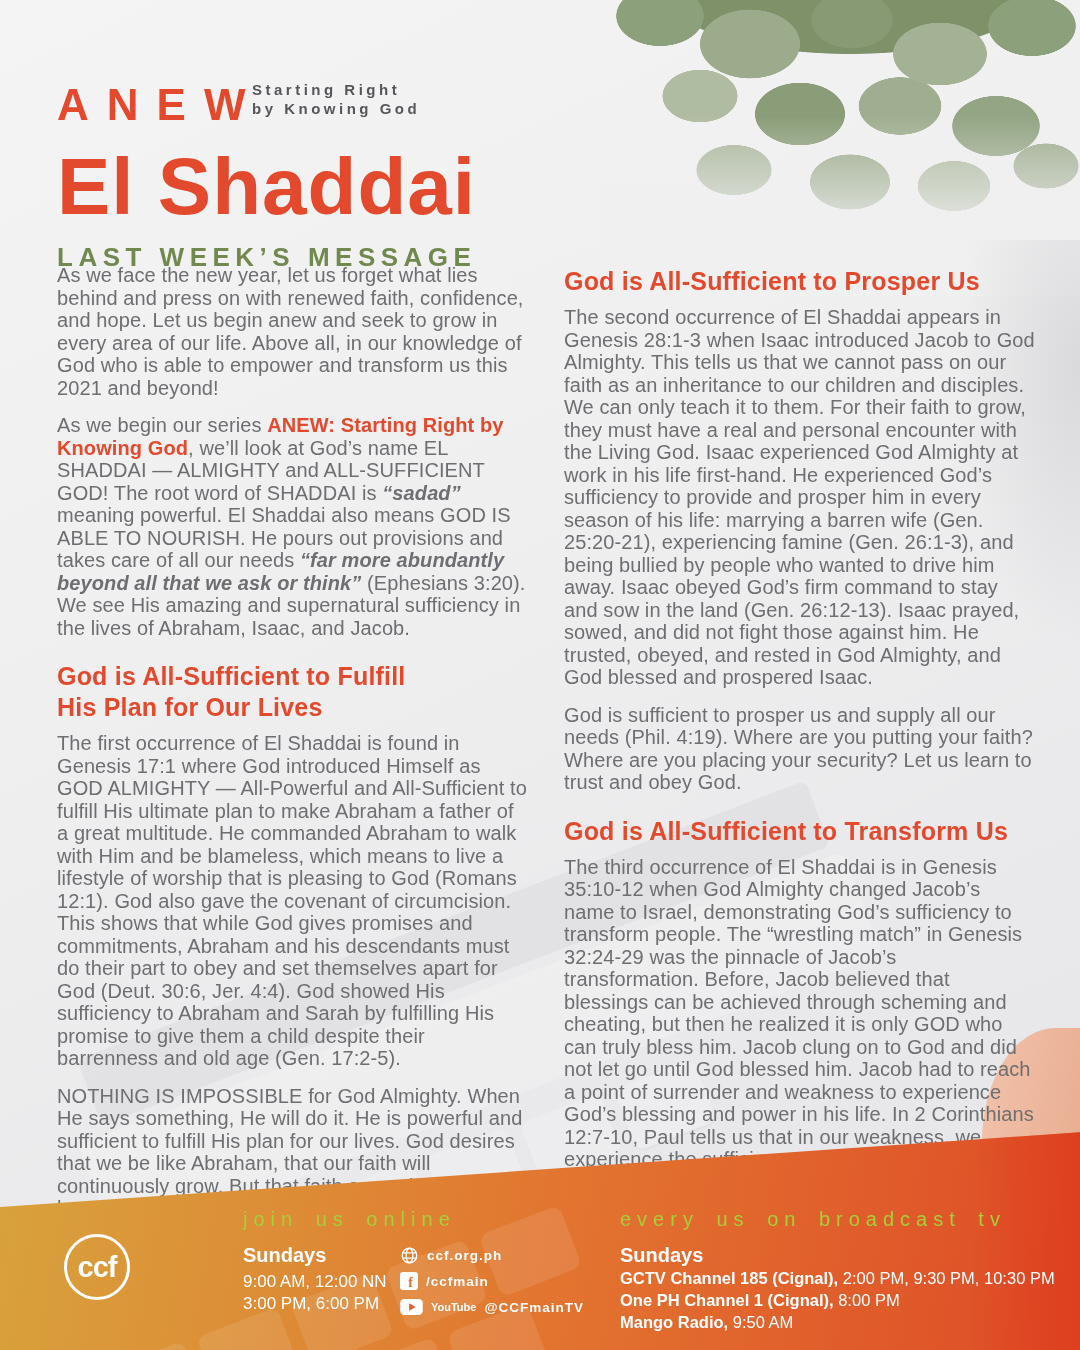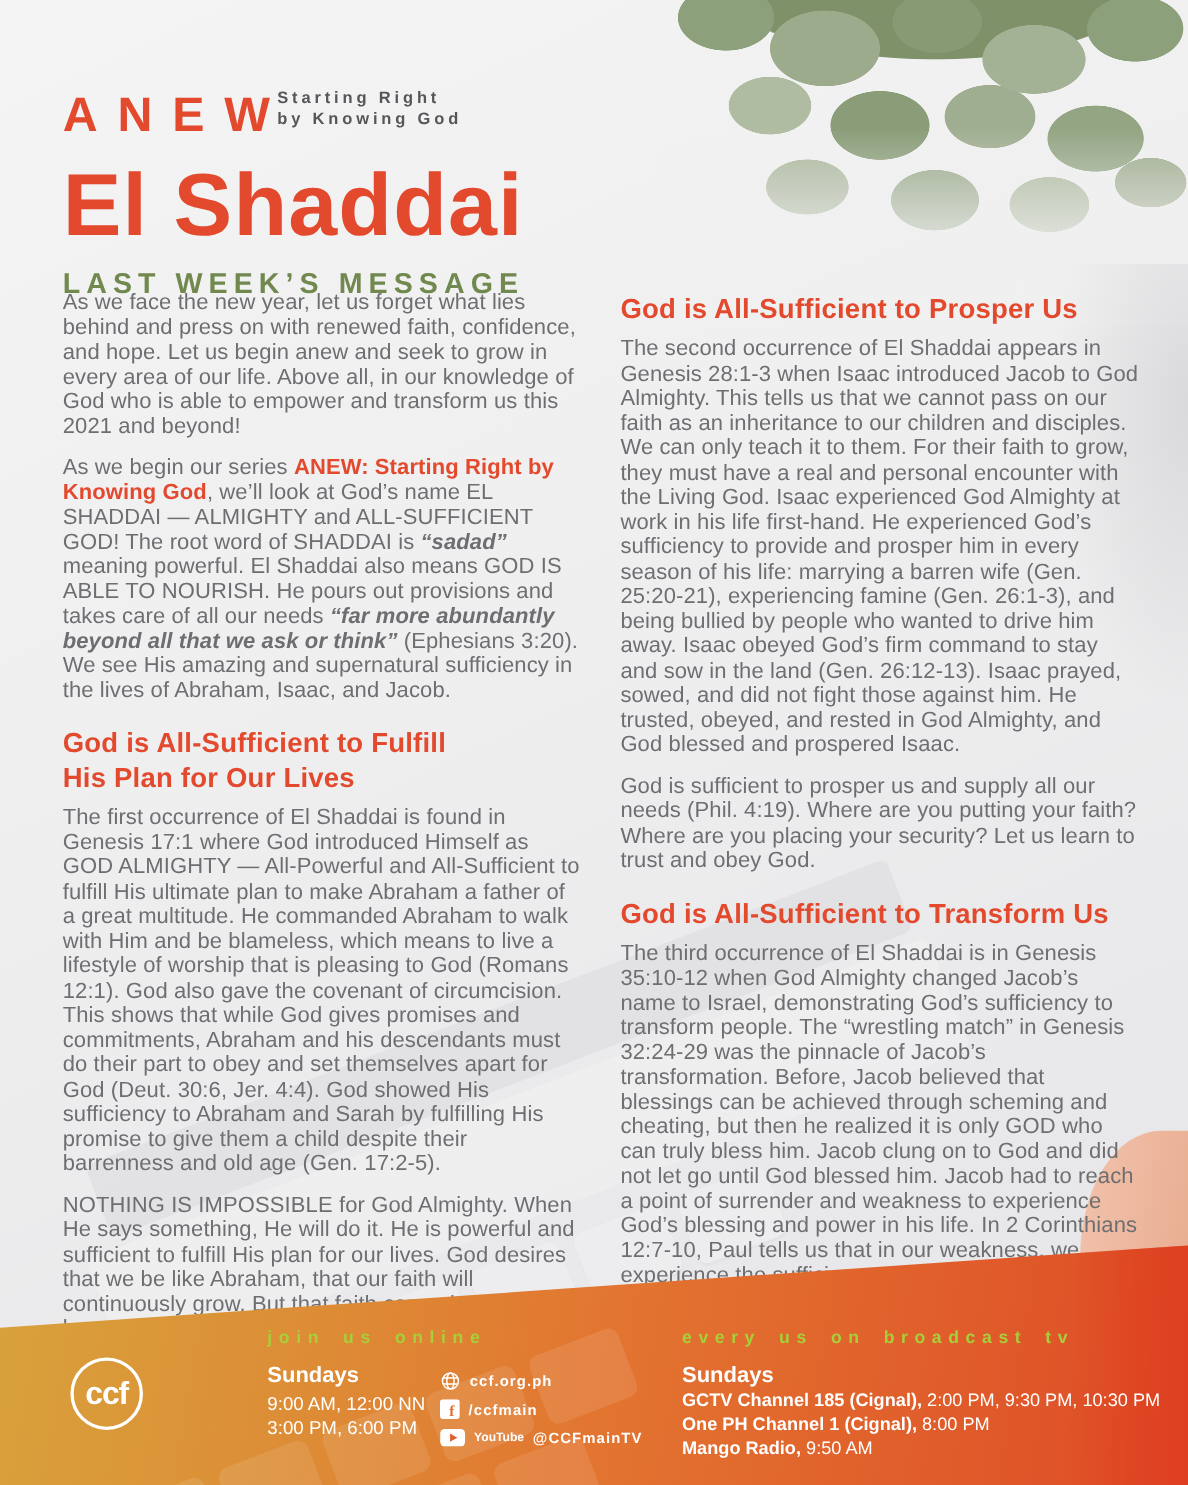--- a/index.html
+++ b/index.html
@@ -87,21 +87,21 @@
     transform:rotate(-21deg);opacity:1;pointer-events:none;}
   .footer .kbd-tint .key{background:rgba(255,255,255,.10);box-shadow:none;}
   .footer .red-band{position:absolute;right:0;top:0;width:110px;height:100%;
     background:linear-gradient(to left, rgba(222,58,28,.75), rgba(222,58,28,0));}
   .ccf-logo{position:absolute;left:64px;top:104px;width:66px;height:66px;border:3px solid #fff;
     border-radius:50%;display:flex;align-items:center;justify-content:center;}
   .ccf-logo span{font-size:29px;font-weight:700;letter-spacing:-1px;color:#fff;}
   .f-block{position:absolute;top:78px;}
   .f-online{left:243px;}
   .f-broadcast{left:620px;}
-  .f-head{font-size:16px;font-weight:700;color:var(--green);letter-spacing:6px;word-spacing:6px;}
+  .f-head{font-size:20px;font-weight:400;color:var(--green);letter-spacing:6px;word-spacing:6px;}
   .f-day{font-size:20px;font-weight:700;margin-top:13px;}
   .f-times{font-size:17px;line-height:22px;margin-top:4px;}
   .social{position:absolute;left:157px;top:34px;width:220px;}
   .f-online{width:560px;}
   .social-row{display:flex;align-items:center;gap:8px;height:26px;font-size:13.5px;
     font-weight:700;letter-spacing:1px;color:#fff;}
   .social-row .brandword{font-weight:700;font-size:11px;letter-spacing:0;}
   .b-line{font-size:16.5px;line-height:22px;}
   .b-line b{font-weight:700;}
   .icon{display:inline-flex;align-items:center;justify-content:center;}

